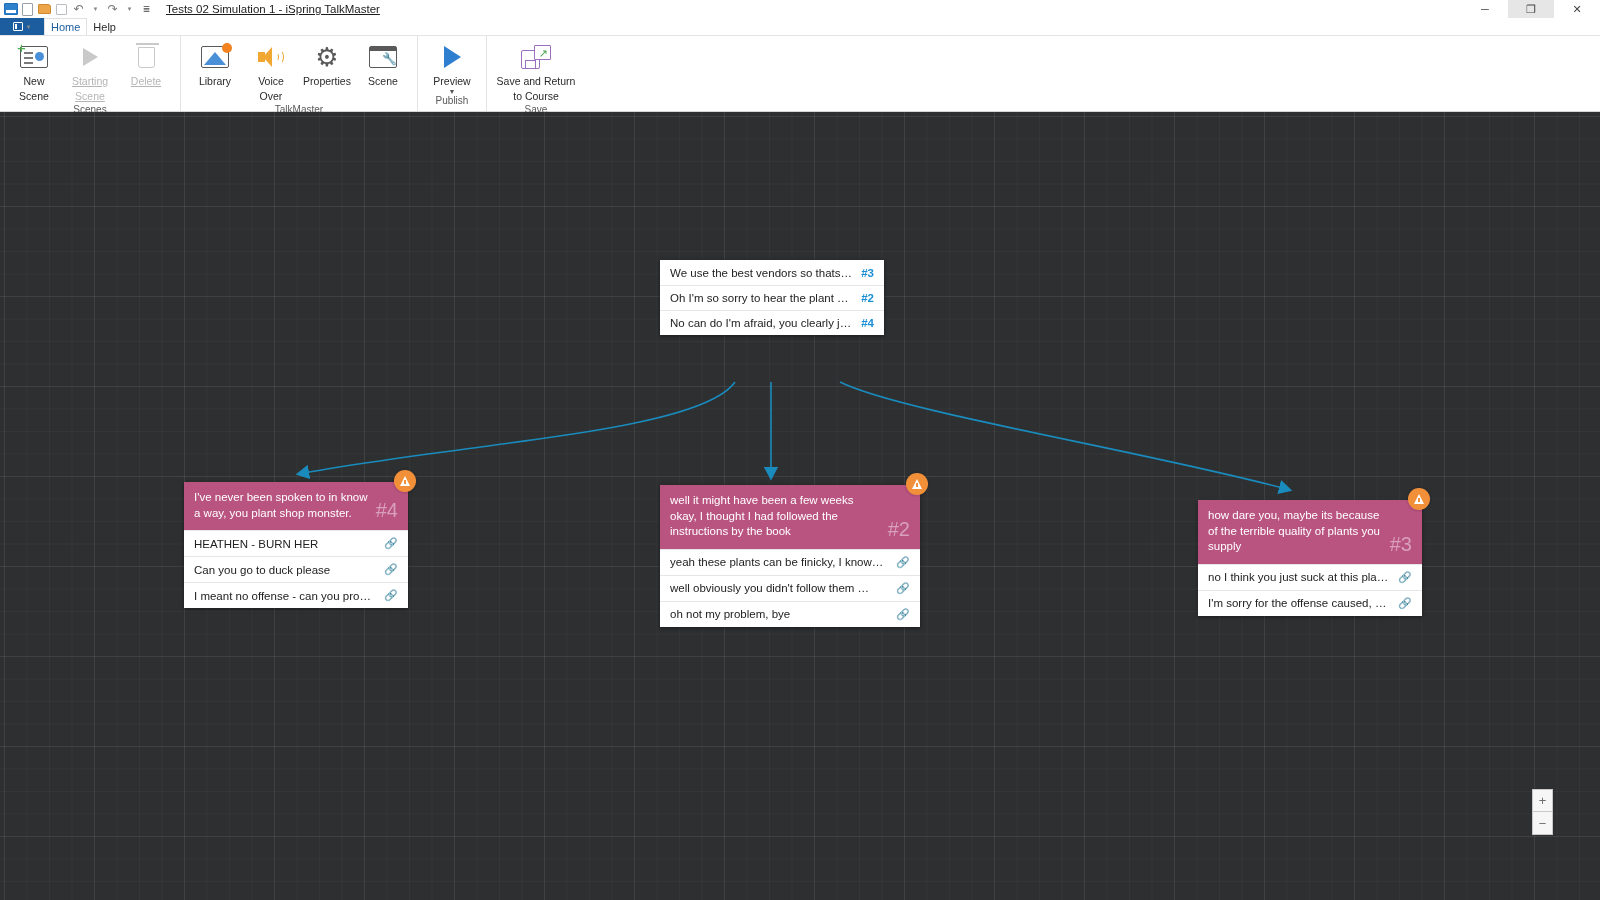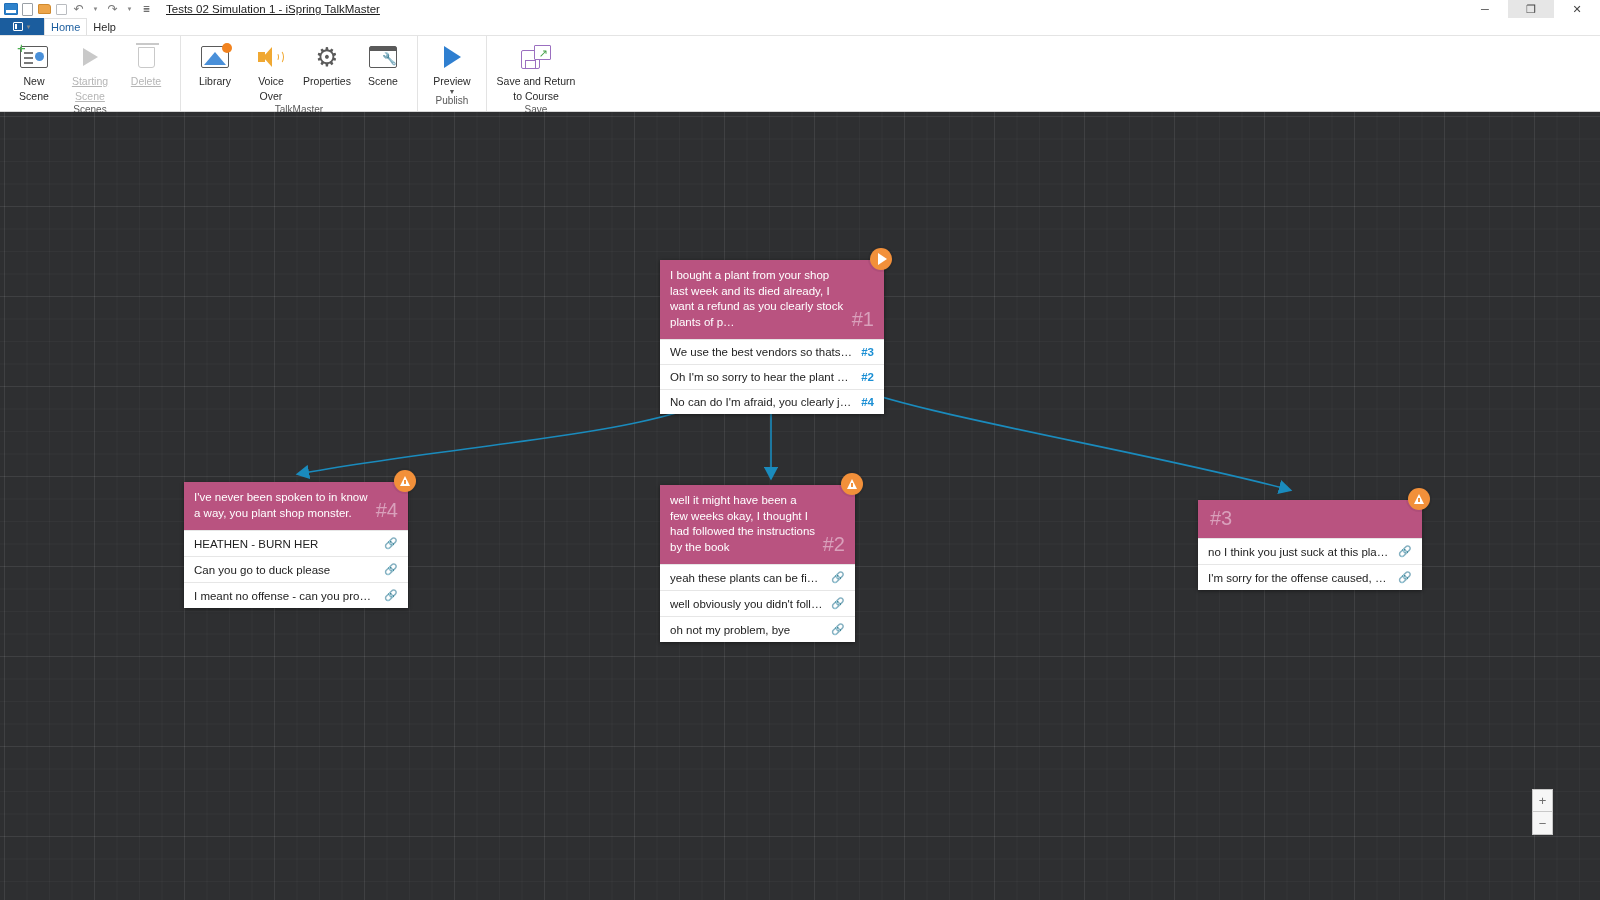--- a/index.html
+++ b/index.html
@@ -333,27 +333,20 @@
     </defs>
 
     <path d="M 735,270 C 700,320 470,330 298,362" fill="none" stroke="#1a8bbd" stroke-width="1.6" marker-end="url(#ah)"></path>
 
     <path d="M 771,270 L 771,366" fill="none" stroke="#1a8bbd" stroke-width="1.6" marker-end="url(#ah)"></path>
 
     <path d="M 840,270 C 900,300 1150,340 1290,378" fill="none" stroke="#1a8bbd" stroke-width="1.6" marker-end="url(#ah)"></path>
   </svg>
 
   <div class="node" style="left:660px; top:148px; width:224px;">
-    <div class="node-head">
-      <div class="node-head-text">I bought a plant from your shop last week and its died already, I want a refund as you clearly stock plants of p…</div>
-      <div class="node-num">#1</div>
-      <div class="node-badge">
-        <span class="badge-play"></span>
-      </div>
-    </div>
     <div class="node-reply">
       <span class="reply-text">We use the best vendors so thats not tr…</span>
       <span class="reply-num">#3</span>
     </div>
     <div class="node-reply">
       <span class="reply-text">Oh I'm so sorry to hear the plant died, …</span>
       <span class="reply-num">#2</span>
     </div>
     <div class="node-reply">
       <span class="reply-text">No can do I'm afraid, you clearly just w…</span>
@@ -376,21 +369,21 @@
     <div class="node-reply">
       <span class="reply-text">Can you go to duck please</span>
       <span class="reply-link">🔗</span>
     </div>
     <div class="node-reply">
       <span class="reply-text">I meant no offense - can you provide m…</span>
       <span class="reply-link">🔗</span>
     </div>
   </div>
 
-  <div class="node" style="left:660px; top:373px; width:195px;">
+  <div class="node" style="left:660px; top:373px; width:260px;">
     <div class="node-head">
       <div class="node-head-text">well it might have been a few weeks okay, I thought I had followed the instructions by the book</div>
       <div class="node-num">#2</div>
       <div class="node-badge">
         <span class="badge-warn"></span>
       </div>
     </div>
     <div class="node-reply">
       <span class="reply-text">yeah these plants can be finicky, I know…</span>
       <span class="reply-link">🔗</span>
@@ -400,20 +393,21 @@
       <span class="reply-link">🔗</span>
     </div>
     <div class="node-reply">
       <span class="reply-text">oh not my problem, bye</span>
       <span class="reply-link">🔗</span>
     </div>
   </div>
 
   <div class="node" style="left:1198px; top:388px; width:224px;">
     <div class="node-head">
+      <div class="node-head-text">how dare you, maybe its because of the terrible quality of plants you supply</div>
       <div class="node-num">#3</div>
       <div class="node-badge">
         <span class="badge-warn"></span>
       </div>
     </div>
     <div class="node-reply">
       <span class="reply-text">no I think you just suck at this plant ow…</span>
       <span class="reply-link">🔗</span>
     </div>
     <div class="node-reply">

